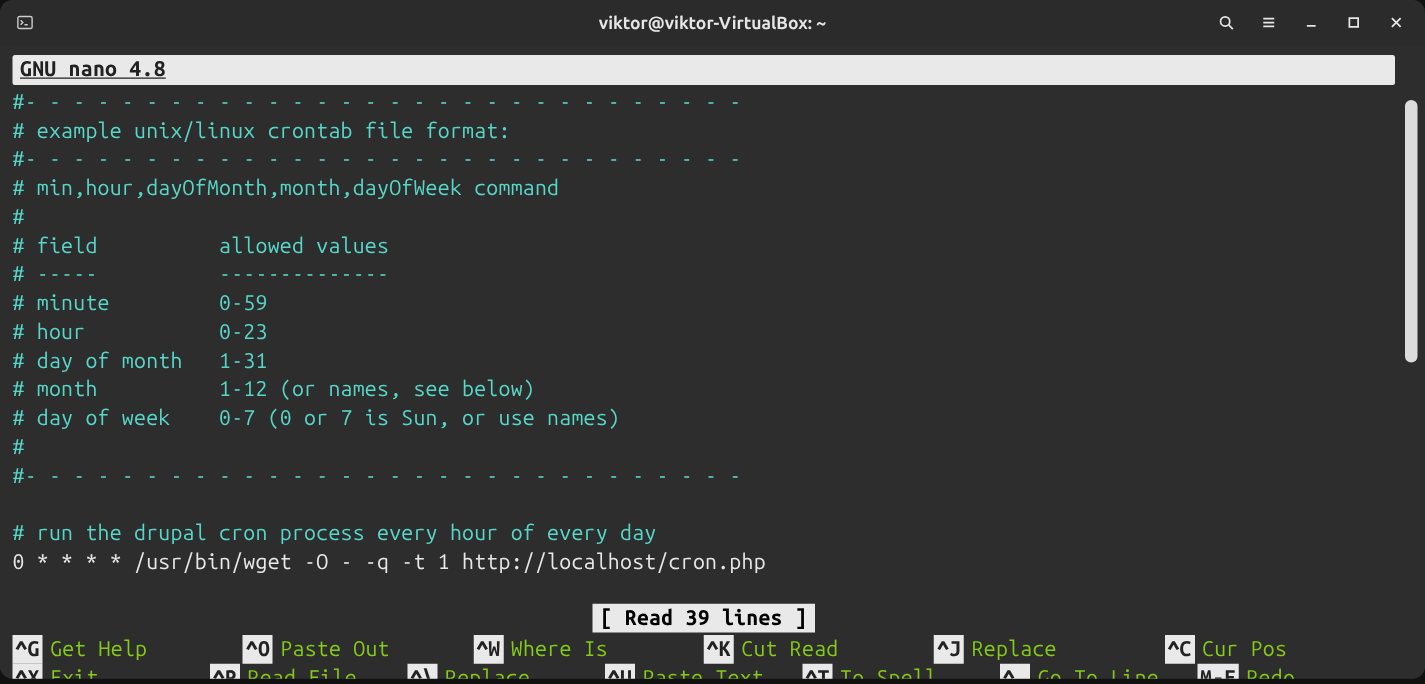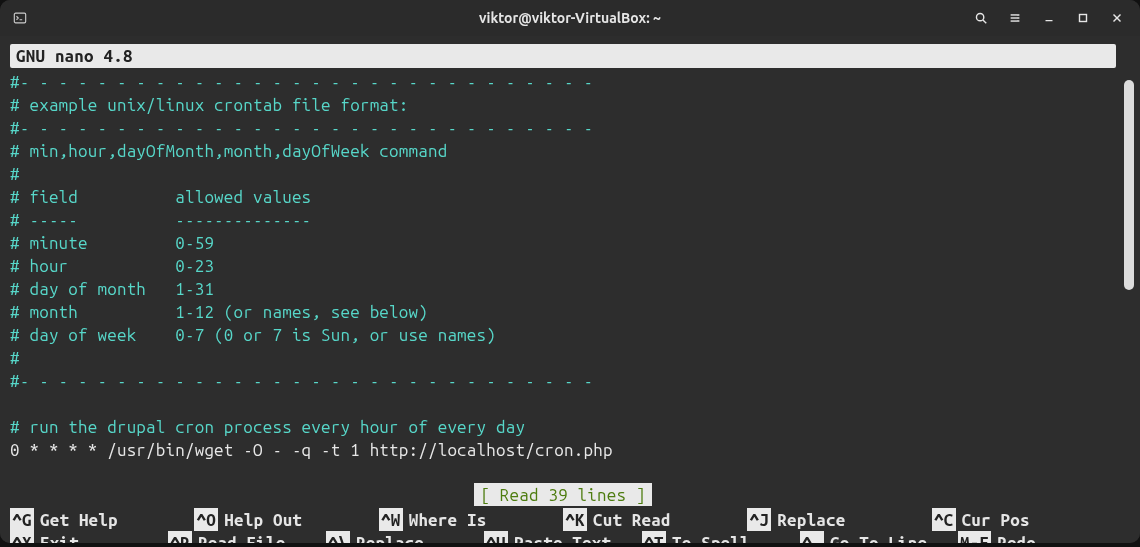--- a/index.html
+++ b/index.html
@@ -8,32 +8,32 @@
   .titlebar { height:36px; background:#2b2b2b; display:flex; align-items:center; color:#e6e6e6; font-family:Ubuntu,"Segoe UI",sans-serif; font-size:14px; position:relative; }
   .title-left { width:40px; display:flex; justify-content:center; align-items:center; }
   .title-left svg { width:16px; height:16px; fill:#ccc; }
   .title-center { position:absolute; left:0; right:0; text-align:center; font-weight:bold; pointer-events:none; }
   .title-right { margin-left:auto; display:flex; align-items:center; gap:4px; padding-right:8px; }
   .tb-btn { width:30px; height:30px; display:flex; align-items:center; justify-content:center; color:#e6e6e6; border-radius:4px; }
   .tb-btn svg { width:14px; height:14px; stroke:#e6e6e6; fill:none; stroke-width:1.6; }
   .term-body { position:relative; flex:1; background:#2d2d2d; color:#ddd; }
   .term-inner { position:absolute; left:10px; right:24px; top:0; bottom:0; font-size:17px; line-height:23px; letter-spacing:0.2px; }
   .nano-header { background:#e9e9e9; color:#222; display:flex; border-radius:2px; padding:0 6px; height:24px; line-height:24px; margin-top:8px; font-weight:bold; }
-  .nano-left { flex:0 0 auto; }
+  .nano-left { flex:0 0 auto;text-decoration:underline; }
   .nano-mid { flex:1; text-align:center; }
   .editor { padding-top:2px; white-space:pre; }
   .cyan { color:#57d7c9; }
   .whitetxt { color:#e8e8e8; }
   .status-wrap { text-align:center; margin-top:22px; }
-  .status { display:inline-block; background:#e9e9e9; color:#4d7c0f; padding:0 6px; font-weight:normal; }
+  .status { display:inline-block; background:#e9e9e9; color:#000000; padding:0 6px; font-weight:bold; }
   .shortcuts { margin-top:2px; }
   .sc-row { display:flex; }
   .sc { flex:1; display:flex; align-items:baseline; white-space:pre; }
   .kc { background:#e9e9e9; color:#222; font-weight:bold; padding:0 2px; display:inline-block; min-width:24px; text-align:center; }
-  .sc-lab { color:#e5e5e5; padding-left:6px;font-weight:bold; }
+  .sc-lab { color:#84cc16; padding-left:6px; }
   .scrollbar { position:absolute; right:6px; top:44px; bottom:8px; width:10px; background:transparent; }
   .thumb { position:absolute; top:0; left:0; right:0; height:210px; background:#dcdcdc; border-radius:5px; }
 </style>
 </head>
 <body>
 
 <div class="window">
   <div class="titlebar">
     <div class="title-left">
       <span class="tb-btn">
@@ -85,21 +85,21 @@
 
       <div class="editor" id="editor"><div class="cyan">#- - - - - - - - - - - - - - - - - - - - - - - - - - - - - -</div><div class="cyan"># example unix/linux crontab file format:</div><div class="cyan">#- - - - - - - - - - - - - - - - - - - - - - - - - - - - - -</div><div class="cyan"># min,hour,dayOfMonth,month,dayOfWeek command</div><div class="cyan">#</div><div class="cyan"># field          allowed values</div><div class="cyan"># -----          --------------</div><div class="cyan"># minute         0-59</div><div class="cyan"># hour           0-23</div><div class="cyan"># day of month   1-31</div><div class="cyan"># month          1-12 (or names, see below)</div><div class="cyan"># day of week    0-7 (0 or 7 is Sun, or use names)</div><div class="cyan">#</div><div class="cyan">#- - - - - - - - - - - - - - - - - - - - - - - - - - - - - -</div><div class="cyan">&nbsp;</div><div class="cyan"># run the drupal cron process every hour of every day</div><div class="whitetxt">0 * * * * /usr/bin/wget -O - -q -t 1 http://localhost/cron.php</div></div>
 
       <div class="status-wrap">
         <span class="status">[ Read 39 lines ]</span>
       </div>
 
       <div class="shortcuts">
         <div class="sc-row" id="sc-row1">
             <div class="sc"><span class="kc">^G</span><span class="sc-lab">Get Help</span></div>
-            <div class="sc"><span class="kc">^O</span><span class="sc-lab">Help Out</span></div>
+            <div class="sc"><span class="kc">^O</span><span class="sc-lab">Paste Out</span></div>
             <div class="sc"><span class="kc">^W</span><span class="sc-lab">Where Is</span></div>
             <div class="sc"><span class="kc">^K</span><span class="sc-lab">Cut Read</span></div>
             <div class="sc"><span class="kc">^J</span><span class="sc-lab">Replace</span></div>
             <div class="sc"><span class="kc">^C</span><span class="sc-lab">Cur Pos</span></div>
           </div>
         <div class="sc-row" id="sc-row2">
             <div class="sc"><span class="kc">^X</span><span class="sc-lab">Exit</span></div>
             <div class="sc"><span class="kc">^R</span><span class="sc-lab">Read File</span></div>
             <div class="sc"><span class="kc">^\</span><span class="sc-lab">Replace</span></div>
             <div class="sc"><span class="kc">^U</span><span class="sc-lab">Paste Text</span></div>

